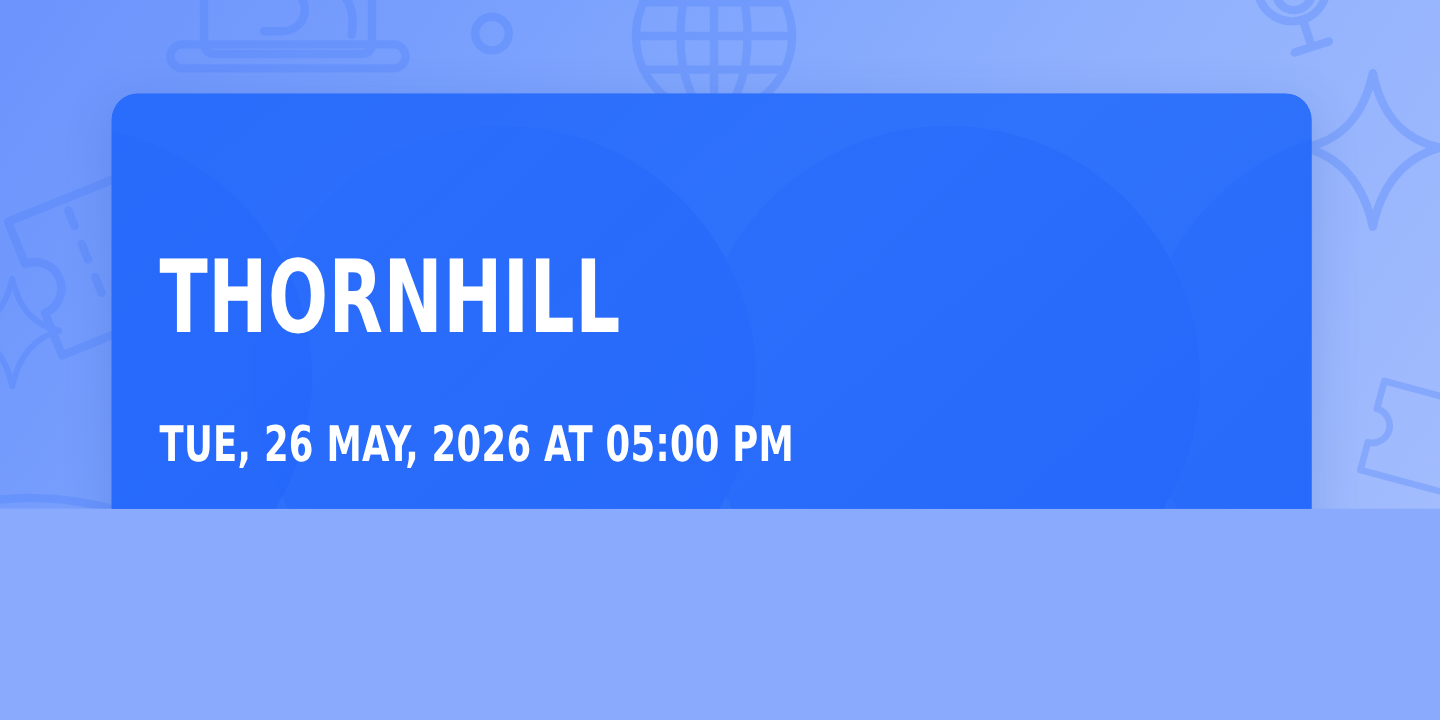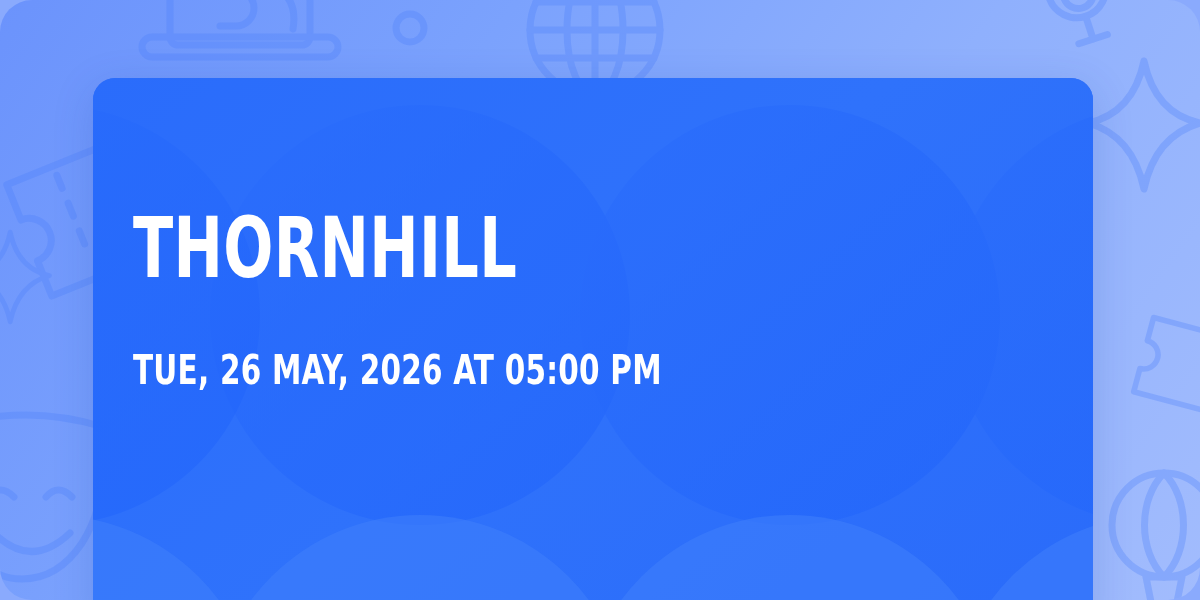--- a/index.html
+++ b/index.html
@@ -10,23 +10,22 @@
     width: 1200px;
     height: 600px;
     overflow: hidden;
     font-family: "Liberation Sans", sans-serif;
     background: #8aaafd;
   }
 
   #stage {
     position: relative;
     width: 1200px;
-    height: 600px;
+    height: 424px;
     overflow: hidden;
-    border-radius: 32px;
   }
 
   
   .page-bg {
     position: absolute;
     inset: 0;
     background:
       linear-gradient(125deg, #6b93fc 0%, #7ba2fd 32%, #8fb0fd 62%, #a2bcfd 100%);
   }
 

